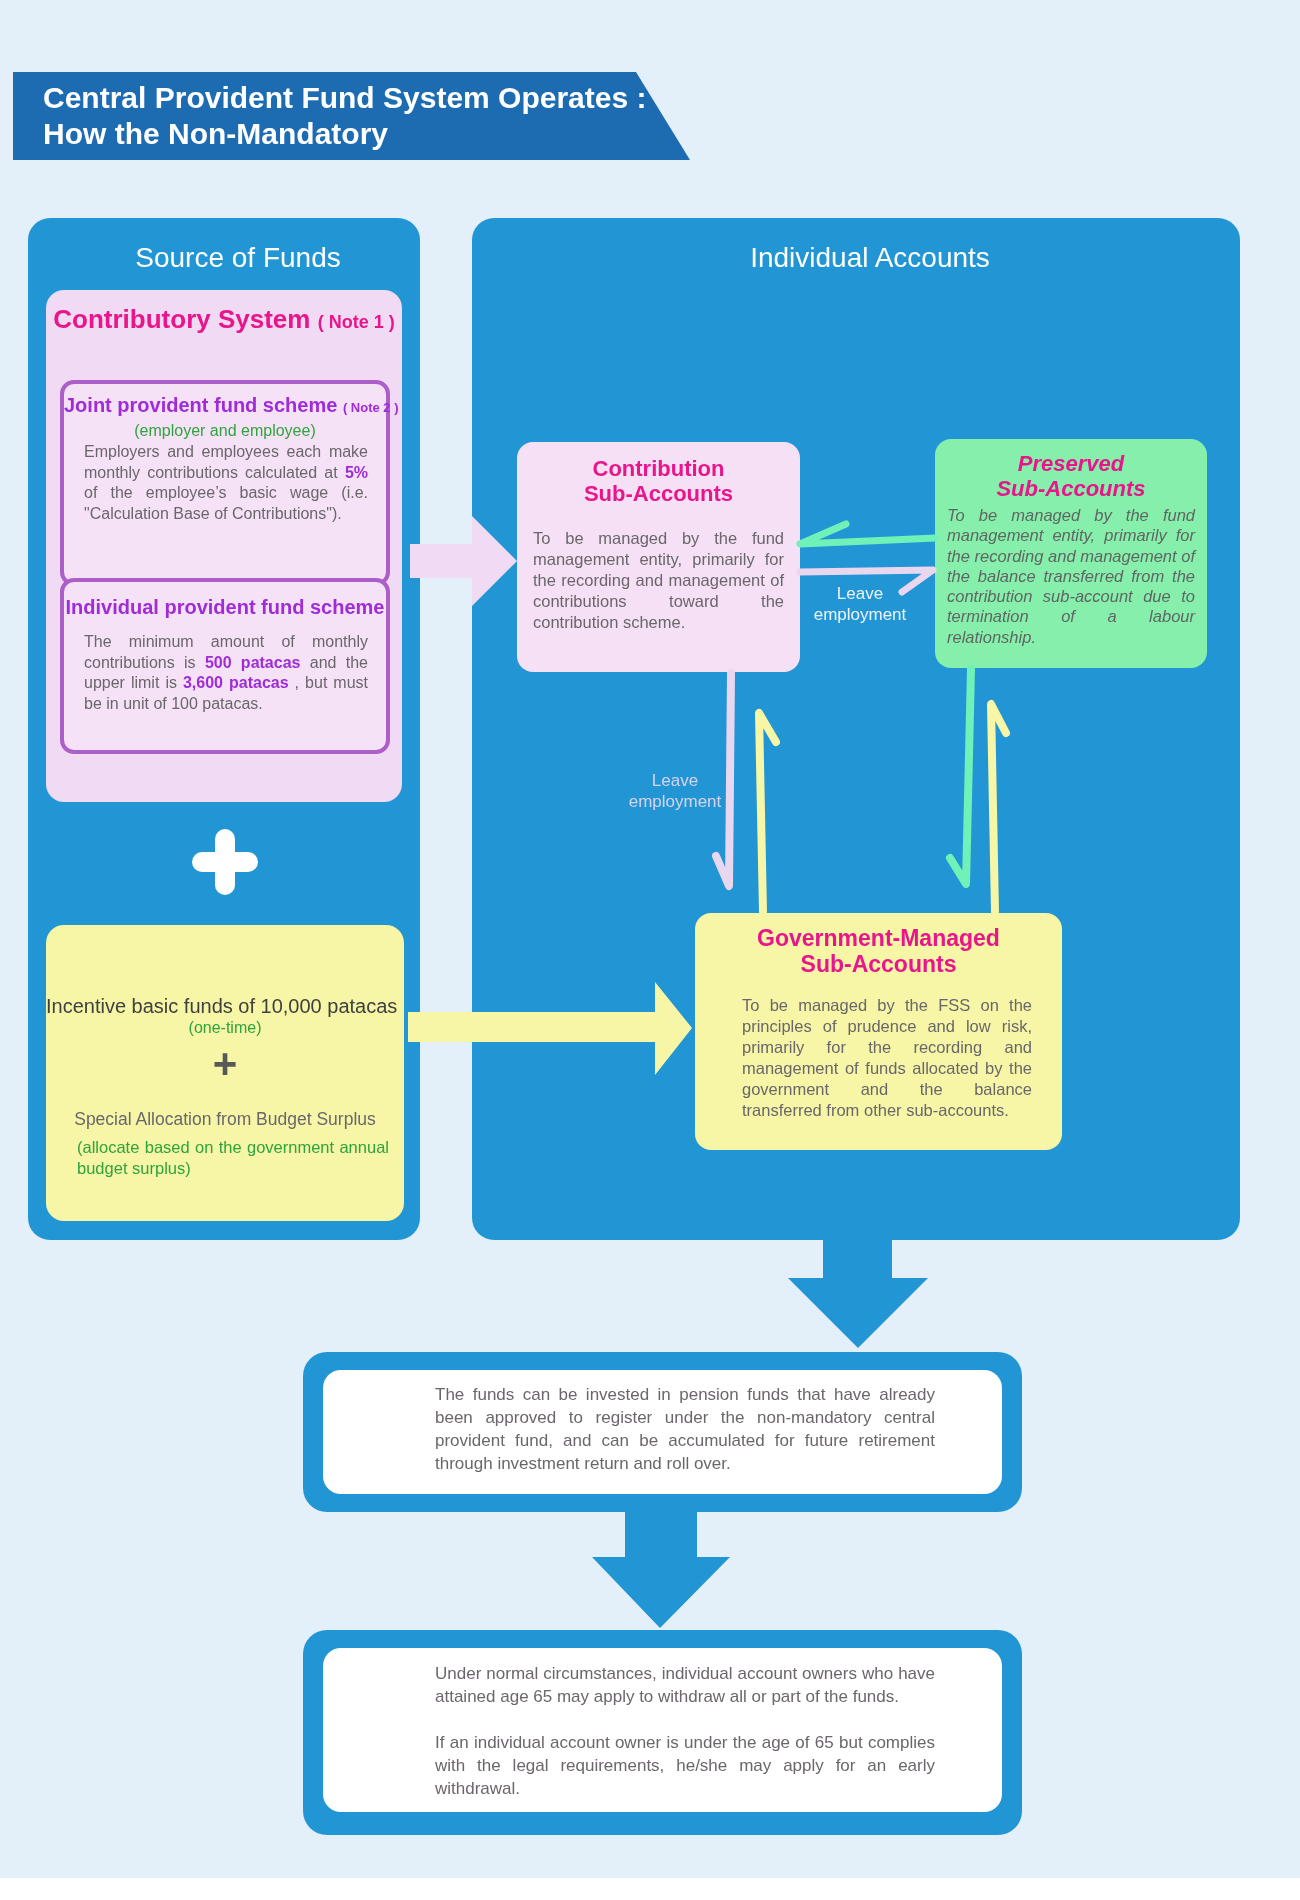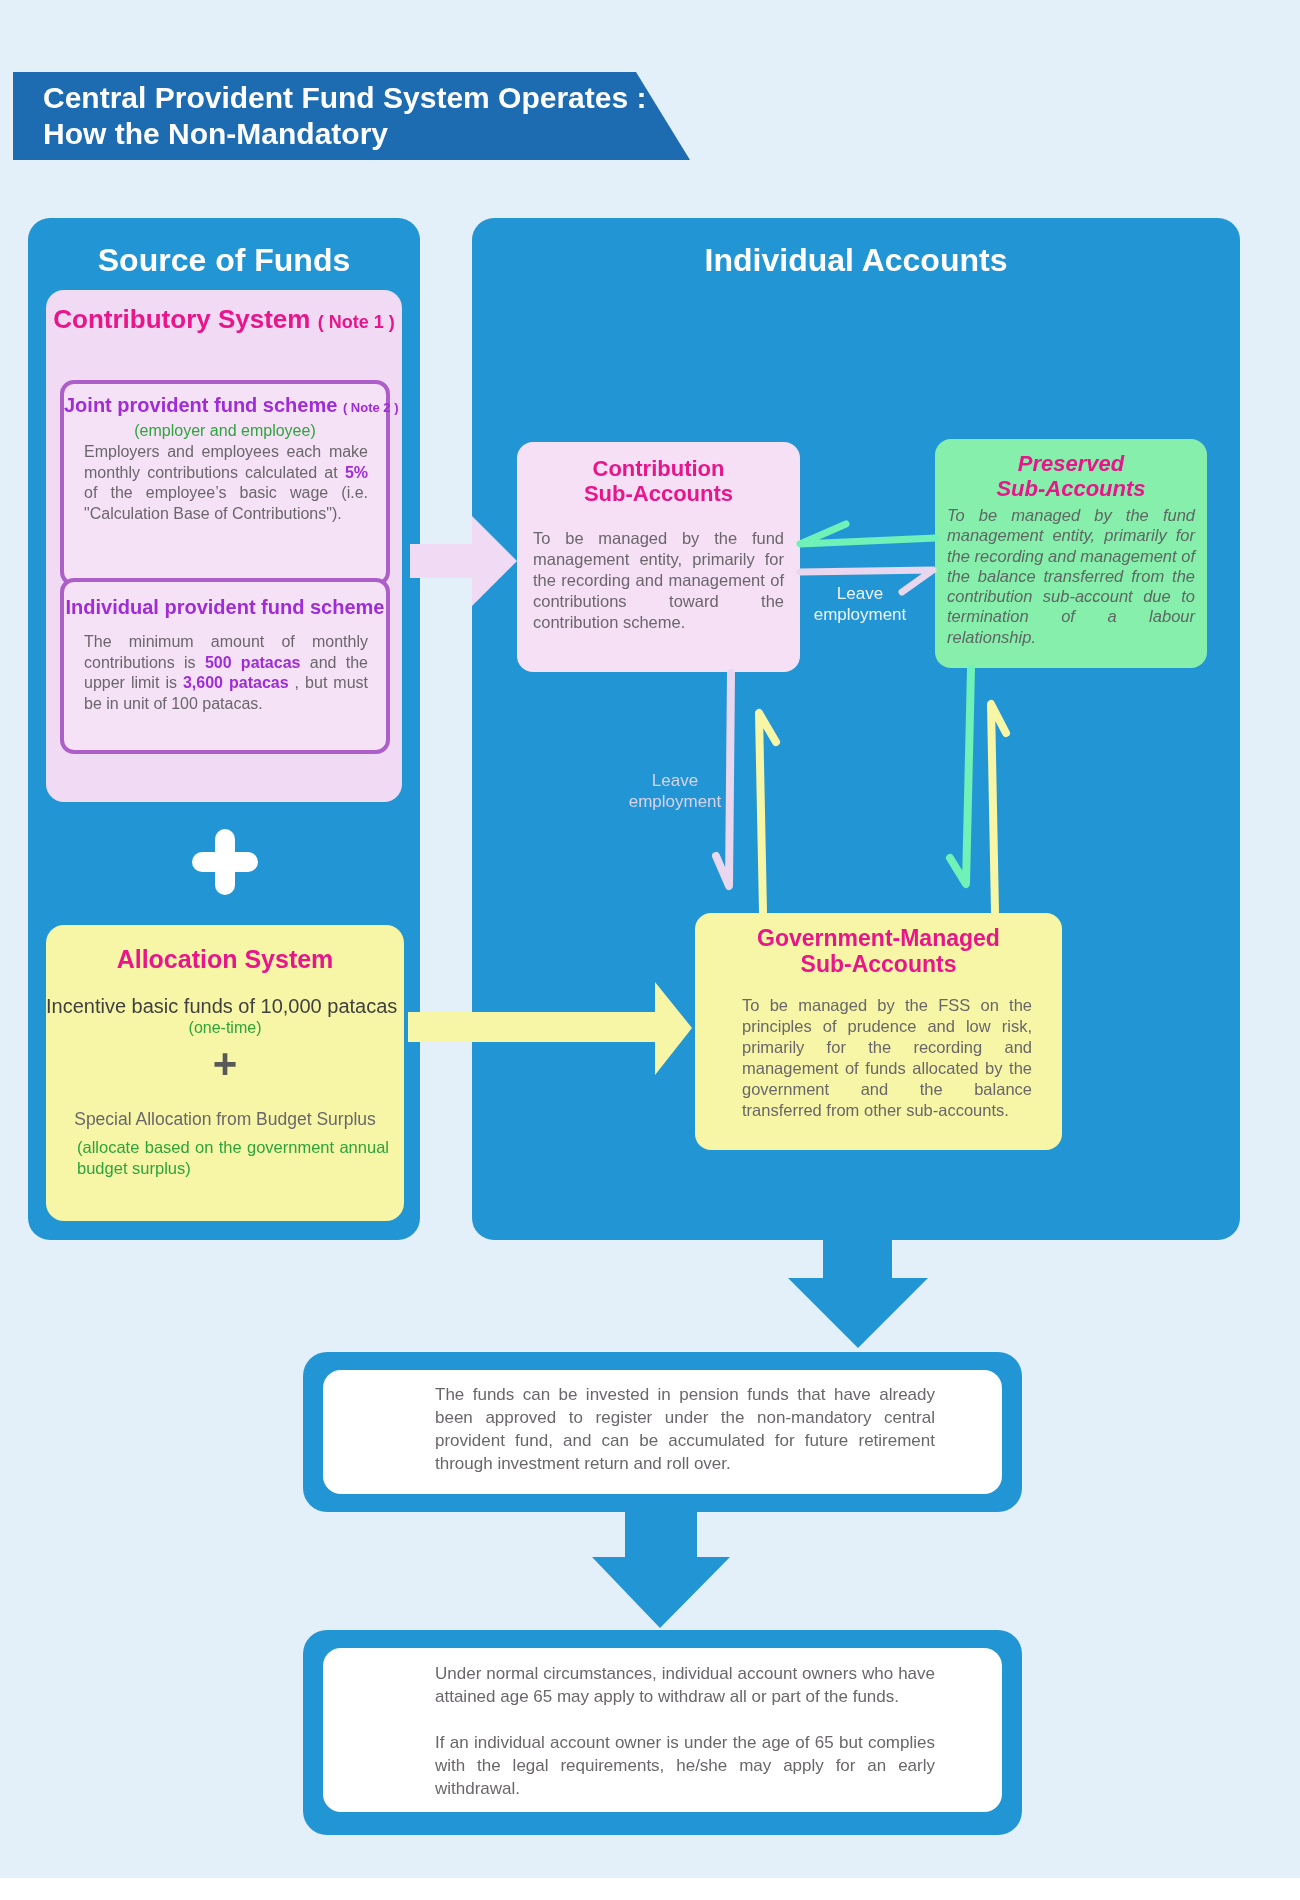--- a/index.html
+++ b/index.html
@@ -5,21 +5,21 @@
   html,body{margin:0;padding:0;}
   #canvas{position:relative;width:1300px;height:1900px;background:#e3eff9;overflow:hidden;
           font-family:"Liberation Sans", sans-serif;}
   .abs{position:absolute;}
   
   #banner{left:13px;top:72px;width:680px;height:88px;background:#1d6cb2;
           clip-path:polygon(0 0,623px 0,677px 100%,0 100%);color:#ffffff;
           font-weight:bold;font-size:30px;line-height:36px;padding:8px 0 0 30px;box-sizing:border-box;}
   
   .panel{background:#2296d4;border-radius:22px;}
-  .panel-title{color:#ffffff;font-weight:bold;font-size:32px;text-align:center;white-space:nowrap;}
+  .panel-title{color:#ffffff;font-weight:normal;font-size:28px;text-align:center;white-space:nowrap;padding-left:14px;}
   
   .pinkbox{background:#f1daf3;border-radius:18px;}
   .innerbox{background:#f5e2f7;border:4px solid #ad5fc9;border-radius:14px;box-sizing:border-box;}
   .mintbox{background:#86efac;border-radius:16px;font-style:italic;}
   .yellowbox{background:#f6f6a6;border-radius:18px;}
   .magenta-title{color:#e9158b;font-weight:bold;text-align:center;white-space:nowrap;}
   .purple-title{color:#9f2cd6;font-weight:bold;text-align:center;white-space:nowrap;}
   .green-text{color:#2fa33c;text-align:center;}
   .body-text{color:#6b666b;text-align:justify;font-size:16px;line-height:20.5px;}
   .hl{color:#9f2cd6;font-weight:bold;}
@@ -80,21 +80,20 @@
       <p class="abs body-text" style="left:20px;top:50px;width:284px;margin:0;"><span>The minimum amount of monthly contributions is </span><span class="hl">500 patacas</span><span> and the upper limit is </span><span class="hl">3,600 patacas</span><span> , but must be in unit of 100 patacas.</span></p>
     </div>
   </div>
 
   <div id="plus-icon" class="abs">
     <div class="bar-h"></div>
     <div class="bar-v"></div>
   </div>
 
   <div class="abs yellowbox" style="left:46px;top:925px;width:358px;height:296px;">
-    <div class="abs magenta-title" style="left:0;top:20px;width:358px;font-size:25px;">Allocation System</div>
     <div class="abs" style="left:0;top:70px;width:290px;font-size:20px;color:#404040;text-align:center;white-space:nowrap;">Incentive basic funds of 10,000 patacas</div>
     <div class="abs green-text" style="left:0;top:94px;width:358px;font-size:16px;">(one-time)</div>
     <div class="abs" style="left:0;top:116px;width:358px;font-size:42px;font-weight:bold;color:#595959;text-align:center;line-height:46px;">+</div>
     <div class="abs" style="left:0;top:184px;width:358px;font-size:17.5px;color:#6b666b;text-align:center;white-space:nowrap;">Special Allocation from Budget Surplus</div>
     <div class="abs" style="left:31px;top:212px;width:312px;font-size:16.5px;line-height:21px;color:#2fa33c;text-align:justify;">(allocate based on the government annual budget surplus)</div>
   </div>
 
   <div class="abs panel" style="left:472px;top:218px;width:768px;height:1022px;">
     <div class="abs panel-title" style="left:0;top:24px;width:768px;">Individual Accounts</div>
   </div>

